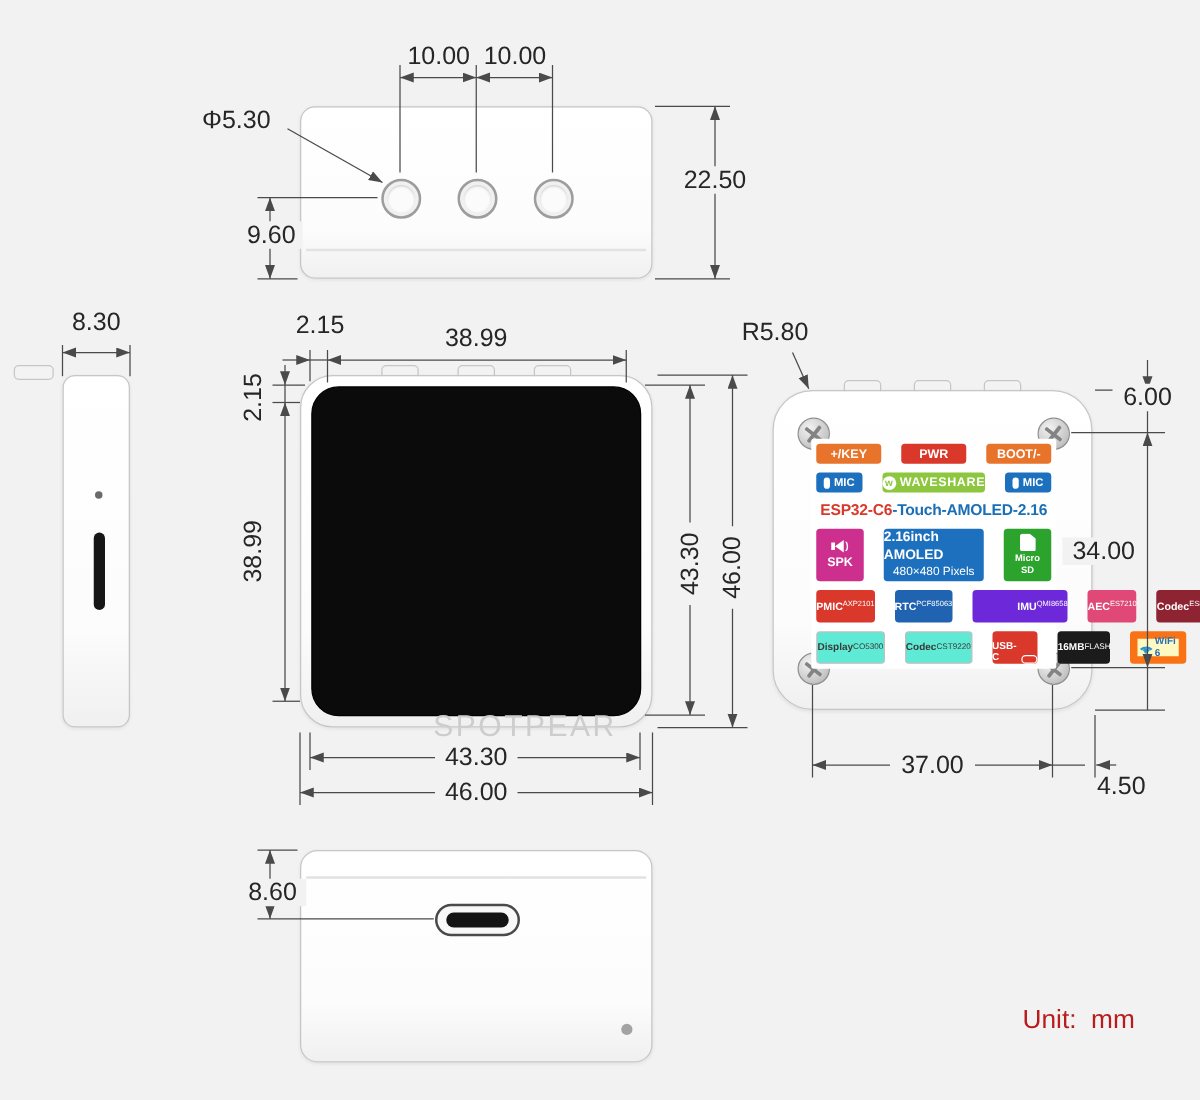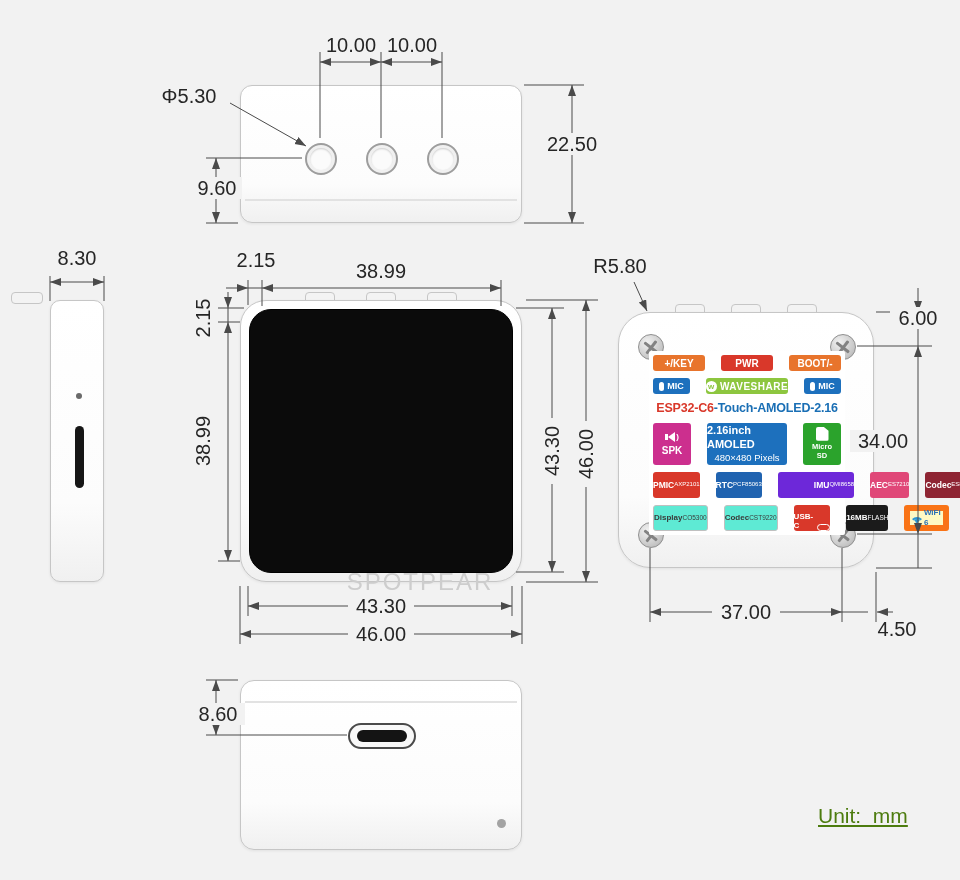--- a/index.html
+++ b/index.html
@@ -84,21 +84,21 @@
   .wifi-ic .a1{width:14px;height:14px;border-width:2px;bottom:-8px;}
   .wifi-ic .a2{width:8px;height:8px;border-width:2px;bottom:-4px;}
   .wifi-ic .dot{position:absolute;left:50%;transform:translateX(-50%);bottom:0;width:3px;height:3px;border-radius:50%;background:#2a96d4;}
 
   
   .dim-label{position:absolute;z-index:5;font-size:20px;line-height:22px;text-align:center;color:#262626;}
   .on-line{background:#f2f2f2;}
   .vert{transform:rotate(-90deg);}
   .watermark{position:absolute;left:330px;top:568px;width:180px;z-index:5;font-size:24px;
              letter-spacing:2px;color:#cdcdcd;text-align:center;}
-  .unit{position:absolute;left:818px;top:804px;z-index:5;font-size:21px;color:#4d7c0f;white-space:pre;text-decoration:underline;}
+  .unit{position:absolute;left:818px;top:804px;z-index:5;font-size:21px;color:#b91c1c;white-space:pre;}
 </style>
 </head>
 <body>
 
 <div class="canvas">
 
   <svg class="dims-svg" width="960" height="880" viewBox="0 0 960 880">
     <defs>
       <marker id="ah" markerWidth="12" markerHeight="9" refX="11" refY="4" orient="auto-start-reverse">
         <path d="M0,0 L11,4 L0,8 Z" fill="#4a4a4a"></path>

